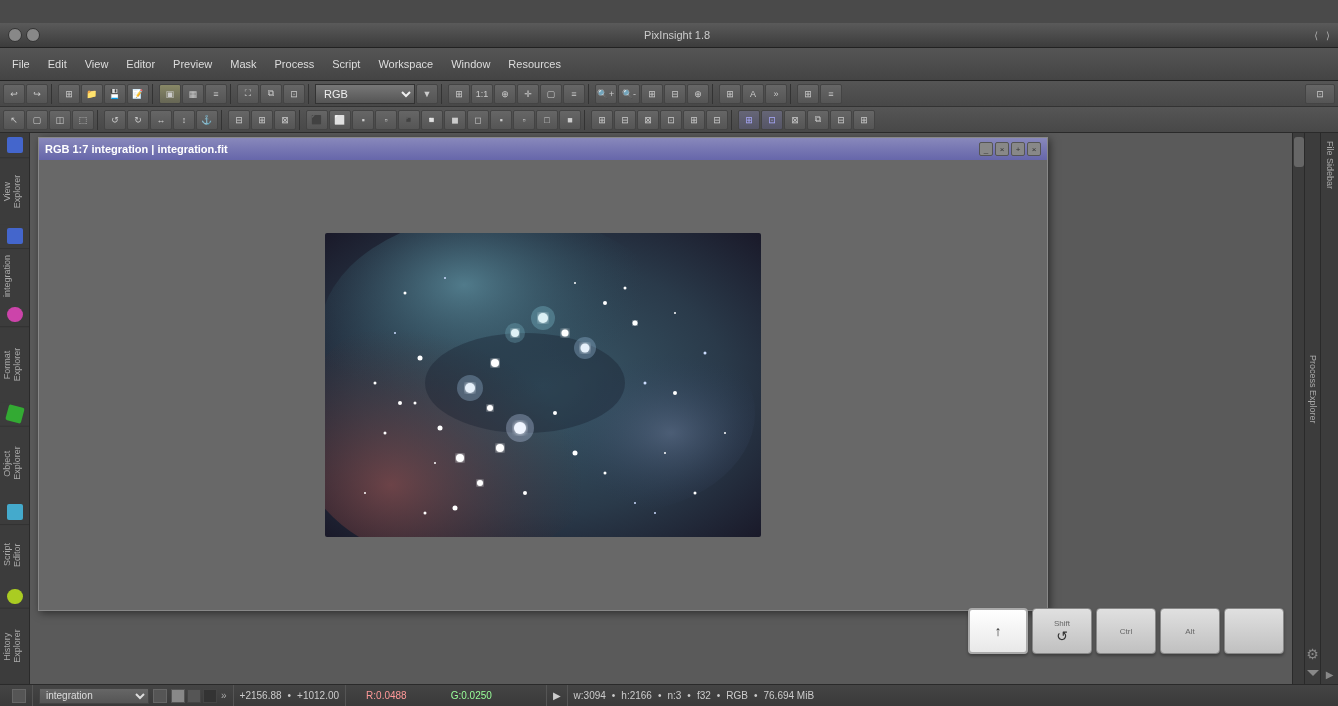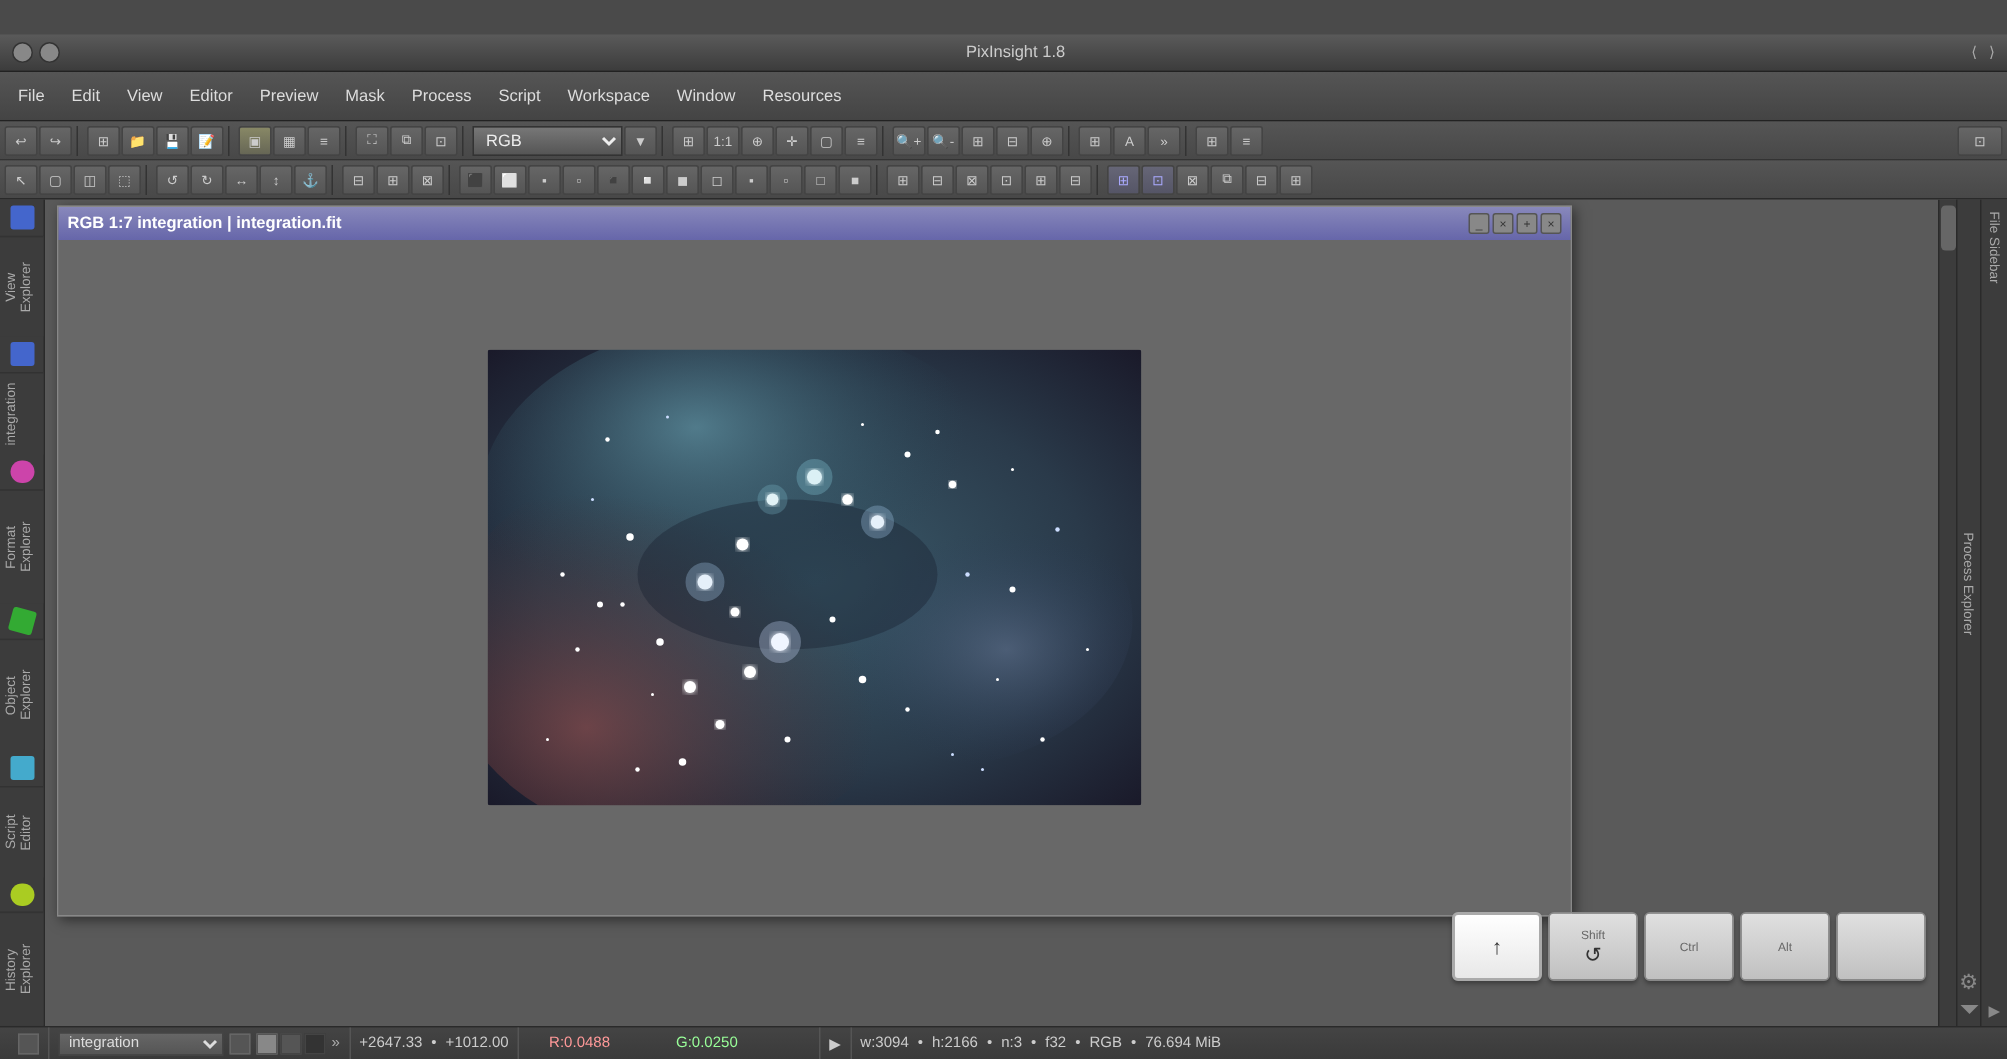--- a/index.html
+++ b/index.html
@@ -588,21 +588,21 @@
     </select>
     <div class="status-icon-sq"></div>
     <div style="display:flex;gap:2px;">
       <div style="width:14px;height:14px;background:#888;border:1px solid #555;cursor:pointer;"></div>
       <div style="width:14px;height:14px;background:#555;border:1px solid #444;cursor:pointer;"></div>
       <div style="width:14px;height:14px;background:#333;border:1px solid #444;cursor:pointer;"></div>
     </div>
     <div style="cursor:pointer;color:#aaa;">»</div>
   </div>
   <div class="status-section">
-    <span>+2647.33</span>
+    <span>+2156.88</span>
     <span style="margin:0 2px;">•</span>
     <span>+1012.00</span>
   </div>
   <div class="status-section">
     <span style="color:#ff9999;margin-right:4px;margin-left:14px;">R:0.0488</span>
     <span style="color:#99ff99;margin-right:4px;margin-left:36px;">G:0.0250</span>
     <span style="color:#9999ff;margin-top:36px;">B:0.0093</span>
   </div>
   <div class="status-section">
     <span style="cursor:pointer;">▶</span>

